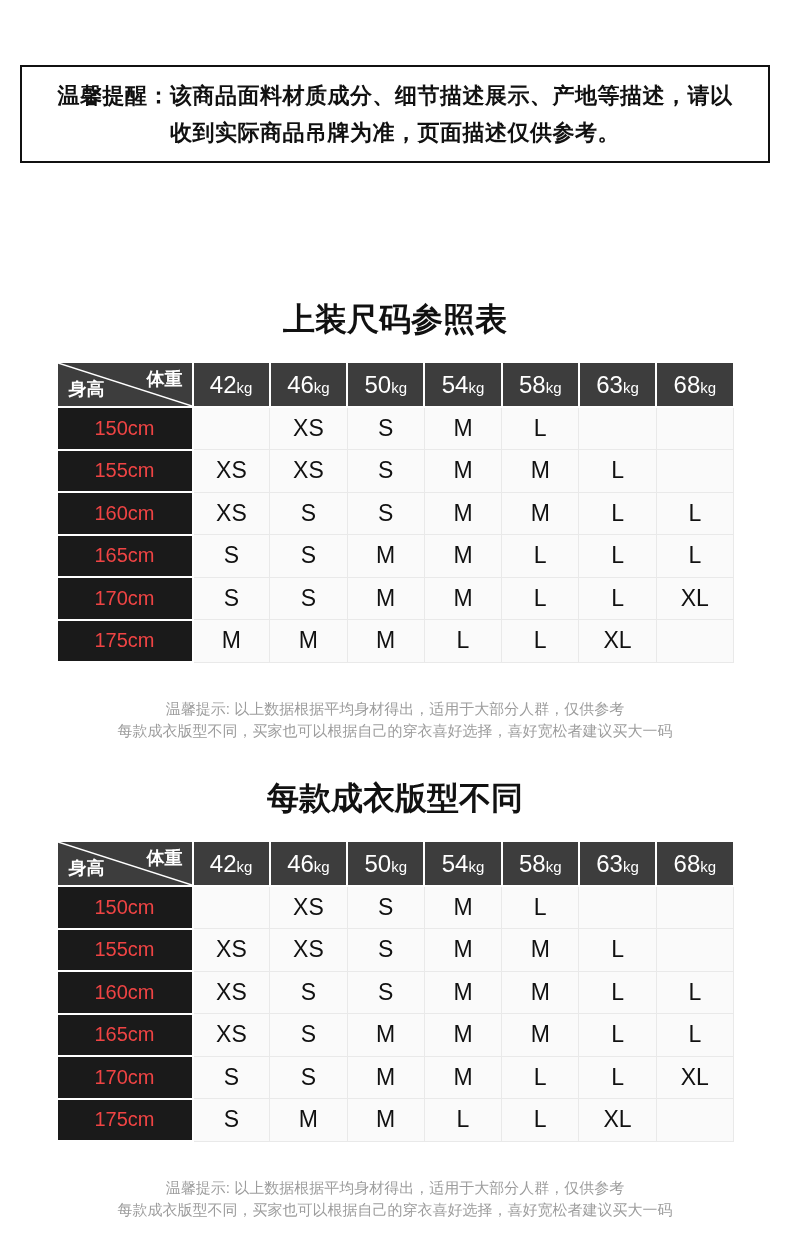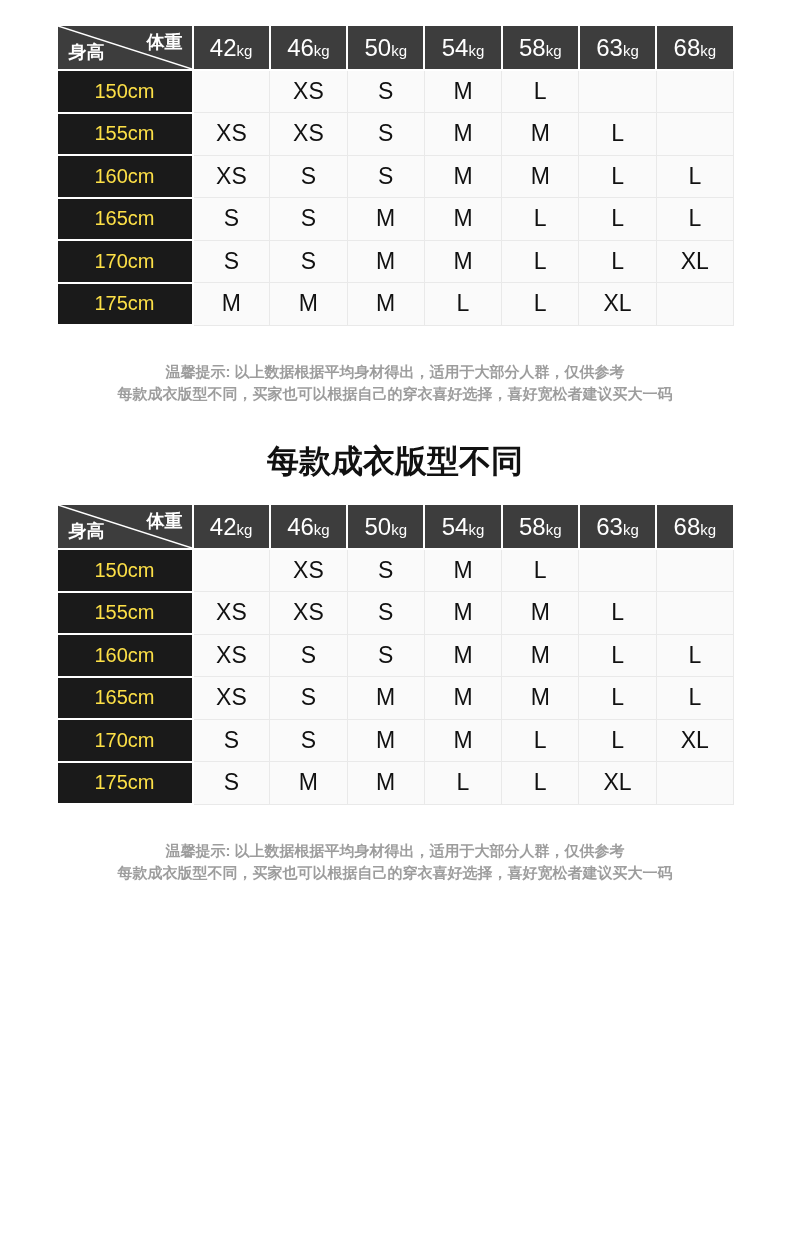--- a/index.html
+++ b/index.html
@@ -61,21 +61,21 @@
   table.size-table thead th {
     background:#3d3d3d;
     color:#ffffff;
     border:2px solid #ffffff;
     font-size:24px;
     font-weight:500;
   }
   table.size-table thead th .unit { font-size:15px; font-weight:500; }
   table.size-table tbody th {
     background:#1a1a1a;
-    color:#fde047;
+    color:#ef4444;
     border:2px solid #ffffff;
     font-size:20px;
     font-weight:400;
   }
   table.size-table tbody td {
     background:#fafafa;
     border:1px solid #e9e9e9;
     font-size:23px;
     font-weight:400;
     color:#111111;
@@ -96,30 +96,34 @@
     font-size:18px; font-weight:600;
   }
 
   
   .note {
     margin:35px 0 0 0;
     text-align:center;
     font-size:15px;
     line-height:22px;
     color:#9d9d9d;
-    font-weight:700;
+    font-weight:400;
   }
 </style>
 </head>
 <body>
 
 <div class="page">
 
+  <div class="notice-box">
+    <p>温馨提醒：该商品面料材质成分、细节描述展示、产地等描述，请以收到实际商品吊牌为准，页面描述仅供参考。</p>
+  </div>
 
   <section id="section-top">
+    <h2 class="section-title">上装尺码参照表</h2>
     <table class="size-table">
         <colgroup>
           <col class="col-head">
           <col>
           <col>
           <col>
           <col>
           <col>
           <col>
           <col>

